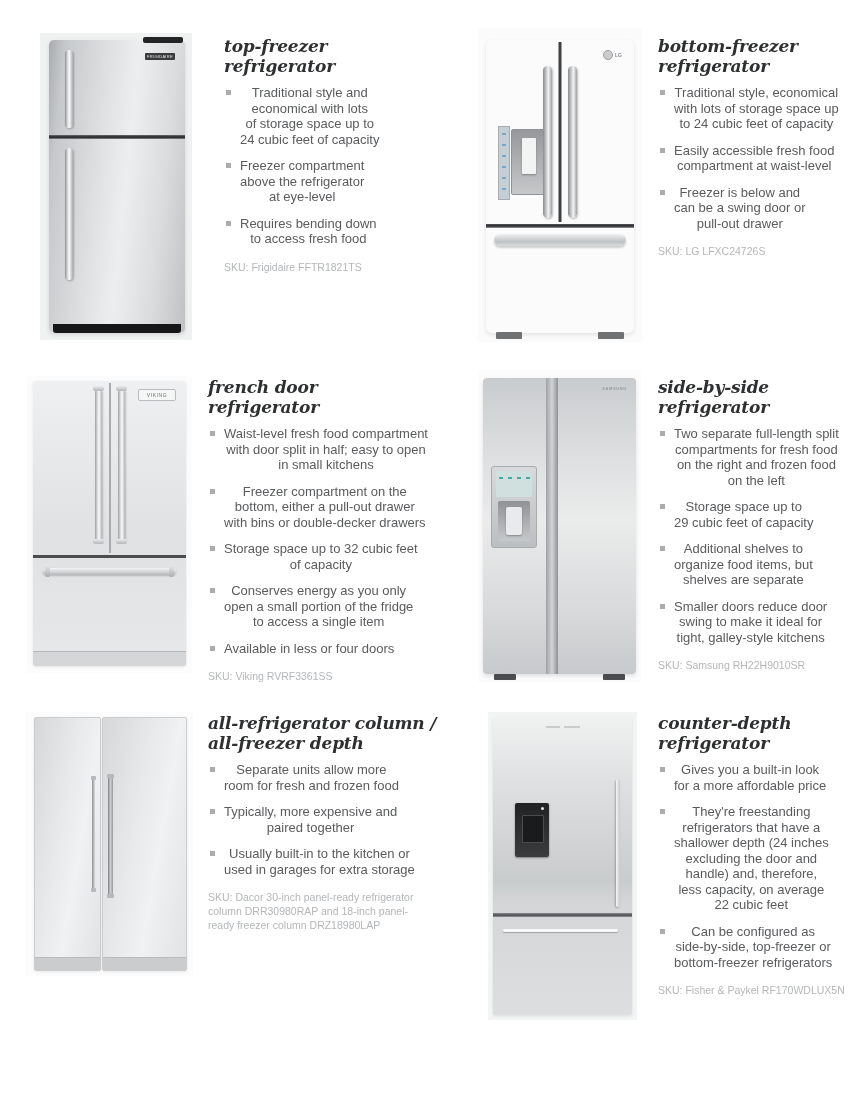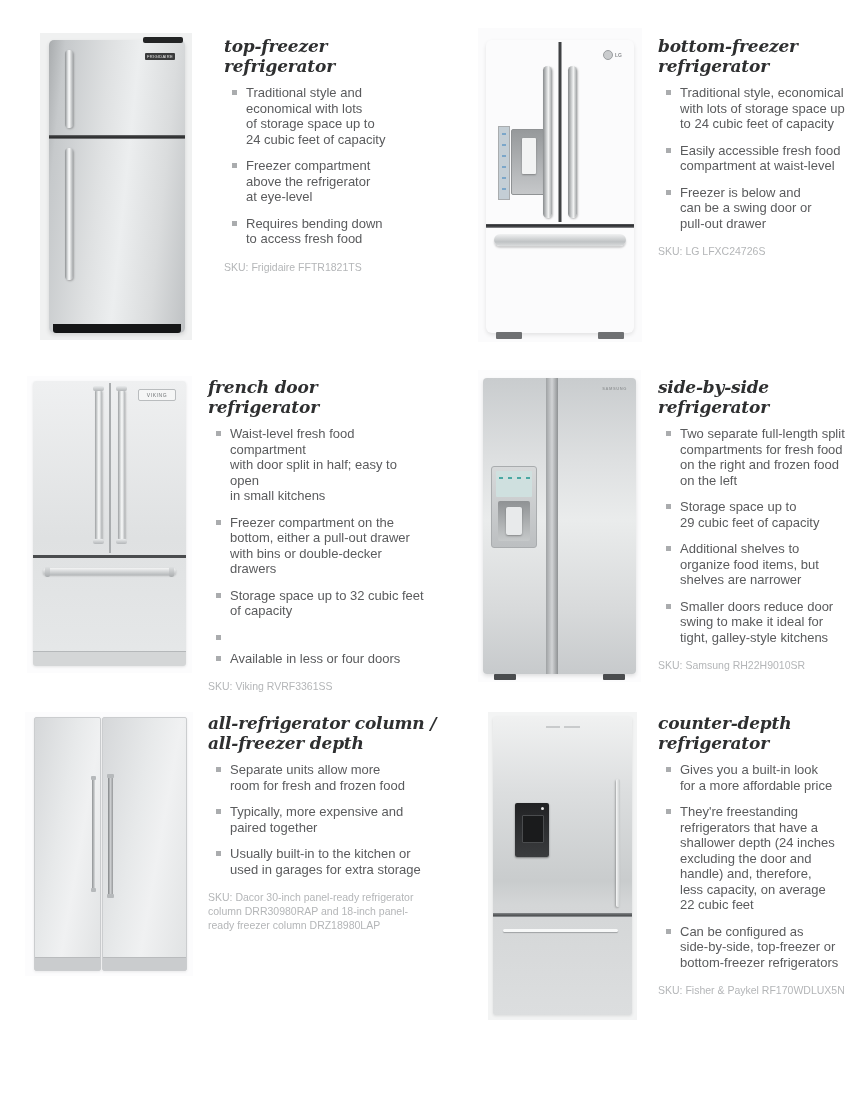--- a/index.html
+++ b/index.html
@@ -2,21 +2,21 @@
 <html><head>
 <meta charset="utf-8">
 <style>
   html,body{margin:0;padding:0;background:#ffffff;}
   #page{position:relative;width:860px;height:1093px;background:#ffffff;overflow:hidden;
         font-family:"Liberation Sans", sans-serif;}
   .img-box{position:absolute;}
   .text-col{position:absolute;}
   .title{margin:0 0 9px 0;font-family:"DejaVu Serif", serif;font-style:italic;font-weight:700;
          font-size:17px;line-height:20px;color:#2e2f30;white-space:pre-line;letter-spacing:-0.2px;}
-  .bullets{margin:8px;}
+  .bullets{margin:2px;text-align:center;}
   .bullet{display:flex;margin:0 0 11px 0;}
   .sq{flex:0 0 auto;width:5px;height:5px;background:#aaacae;margin:5px 9px 0 0;}
   .btext{font-size:13px;line-height:15.5px;color:#5a5b5d;white-space:pre-line;}
   .sku{margin-top:13px;font-size:10.5px;line-height:14px;color:#b4b6b8;white-space:pre-line;}
 
   
   .fr1-body{position:absolute;left:9px;top:7px;width:136px;height:293px;border-radius:5px;
     background:linear-gradient(96deg,#a9acae 0%,#c6c9cb 10%,#dfe1e2 38%,#eceeef 55%,#dadcdd 78%,#bfc2c4 100%);
     box-shadow:0 2px 4px rgba(0,0,0,.12);}
   .fr1-topcap{position:absolute;top:-3px;right:2px;width:40px;height:6px;background:#232425;border-radius:2px;}
@@ -240,20 +240,23 @@
 bottom, either a pull-out drawer
 with bins or double-decker drawers</span>
         </div>
         <div class="bullet">
           <span class="sq"></span>
           <span class="btext">Storage space up to 32 cubic feet
 of capacity</span>
         </div>
         <div class="bullet">
           <span class="sq"></span>
+          <span class="btext">Conserves energy as you only
+open a small portion of the fridge
+to access a single item</span>
         </div>
         <div class="bullet">
           <span class="sq"></span>
           <span class="btext">Available in less or four doors</span>
         </div>
       </div>
     <div class="sku">SKU: Viking RVRF3361SS</div>
   </div>
 
   <div class="img-box" style="left:478px;top:370px;width:163px;height:312px;background:#fcfcfd;">
@@ -284,21 +287,21 @@
         </div>
         <div class="bullet">
           <span class="sq"></span>
           <span class="btext">Storage space up to
 29 cubic feet of capacity</span>
         </div>
         <div class="bullet">
           <span class="sq"></span>
           <span class="btext">Additional shelves to
 organize food items, but
-shelves are narrower</span>
+shelves are separate</span>
         </div>
         <div class="bullet">
           <span class="sq"></span>
           <span class="btext">Smaller doors reduce door
 swing to make it ideal for
 tight, galley-style kitchens</span>
         </div>
       </div>
     <div class="sku">SKU: Samsung RH22H9010SR</div>
   </div>

